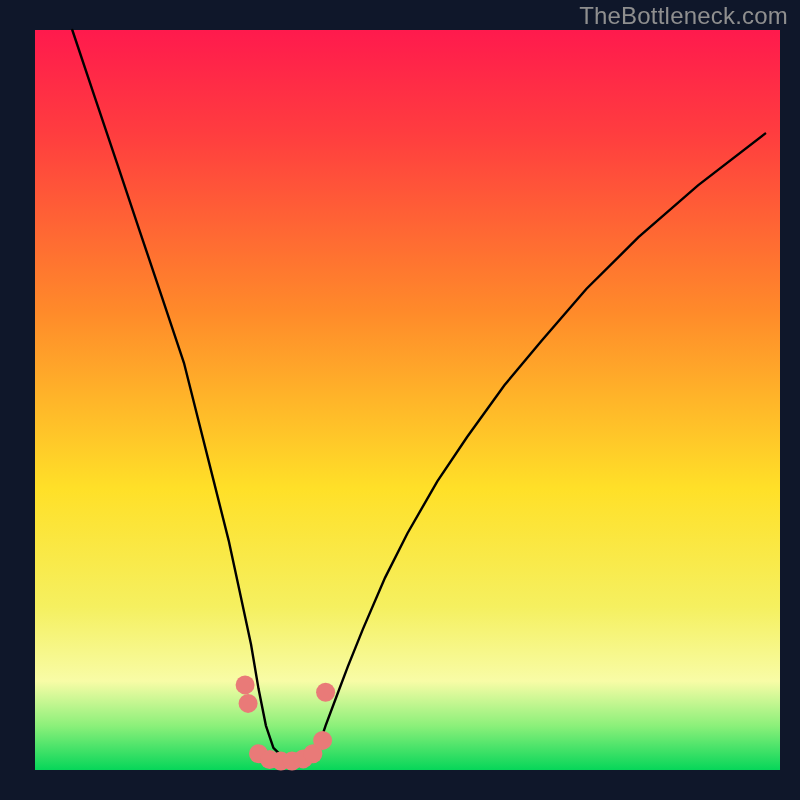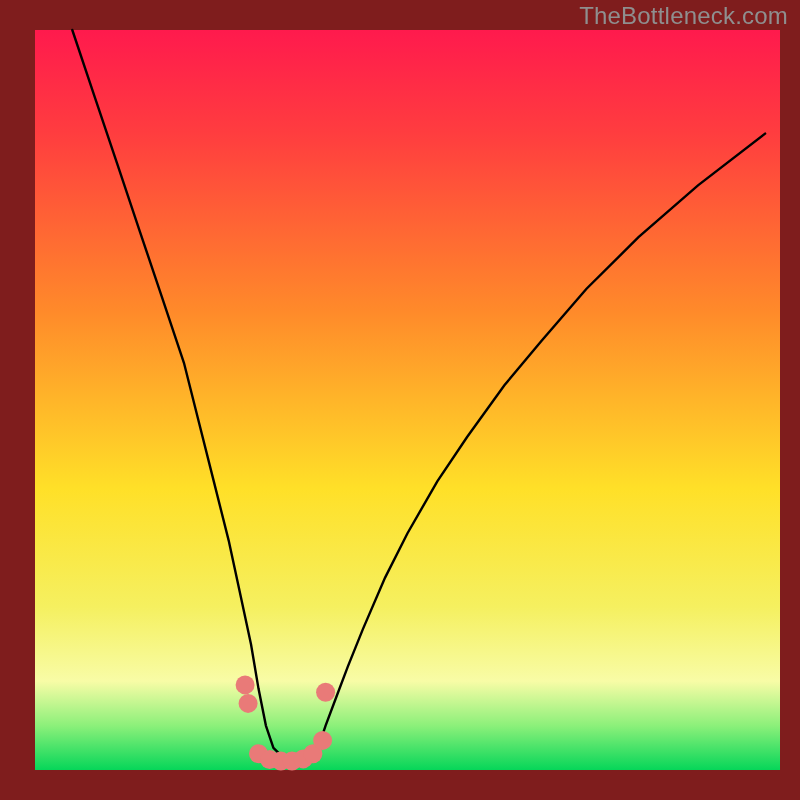--- a/index.html
+++ b/index.html
@@ -9,21 +9,21 @@
     height: 800px;
     background: #000;
     overflow: hidden;
   }
   .frame {
     position: absolute;
     left: 0;
     top: 0;
     width: 800px;
     height: 800px;
-    background: #7f1d1d;
+    background: #0f172a;
   }
   .watermark {
     position: absolute;
     top: 2px;
     right: 12px;
     font-family: Arial, Helvetica, sans-serif;
     font-size: 24px;
     font-weight: 500;
     color: #8f8f8f;
     letter-spacing: 0.2px;

